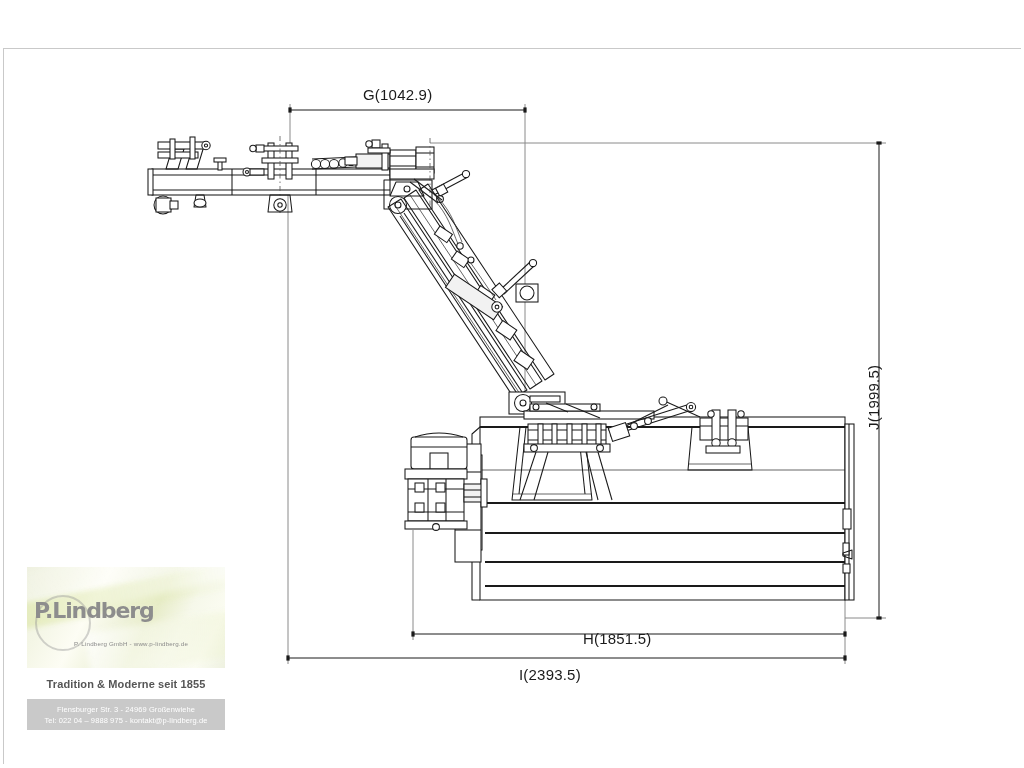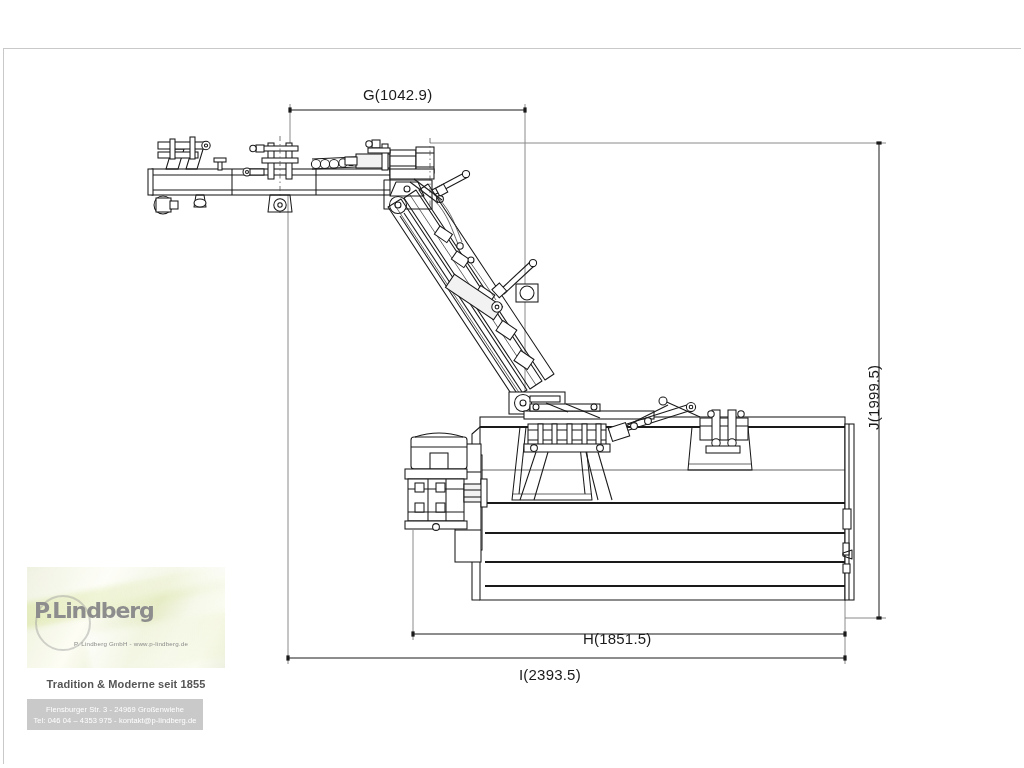--- a/index.html
+++ b/index.html
@@ -66,21 +66,21 @@
   #logo-sub{
     position:absolute; left:47px; top:73px; width:150px;
     font-size:6.2px; color:#8a8a8a; letter-spacing:.2px; white-space:nowrap;
   }
   #logo-tagline{
     position:absolute; left:0; top:101px; width:198px; height:31px;
     background:#ffffff; color:#565656; font-size:11px; font-weight:bold;
     display:flex; align-items:center; justify-content:center; letter-spacing:.1px;
   }
   #logo-contact{
-    position:absolute; left:0; top:132px; width:176px; height:31px;
+    position:absolute; left:0; top:132px; width:198px; height:31px;
     background:#c9c9c9; color:#ffffff; font-size:7.5px; line-height:11px;
     display:flex; flex-direction:column; align-items:center; justify-content:center;
     letter-spacing:.1px;
   }
 </style>
 </head>
 <body>
 
 <div id="page">
 
@@ -403,17 +403,17 @@
     <div id="logo-swoosh1"></div>
     <div id="logo-swoosh2"></div>
     <div id="logo-swoosh3"></div>
     <div id="logo-circle"></div>
     <div id="logo-wordmark">P.Lindberg</div>
     <div id="logo-sub">P. Lindberg GmbH   -   www.p-lindberg.de</div>
   </div>
   <div id="logo-tagline">Tradition &amp; Moderne seit 1855</div>
   <div id="logo-contact">
     <div>Flensburger Str. 3 - 24969 Großenwiehe</div>
-    <div>Tel: 046 04 – 4353 975 - kontakt@p-lindberg.de</div>
+    <div>Tel: 022 04 – 9888 975 - kontakt@p-lindberg.de</div>
   </div>
 </div>
 
 </div>
 
 </body></html>

